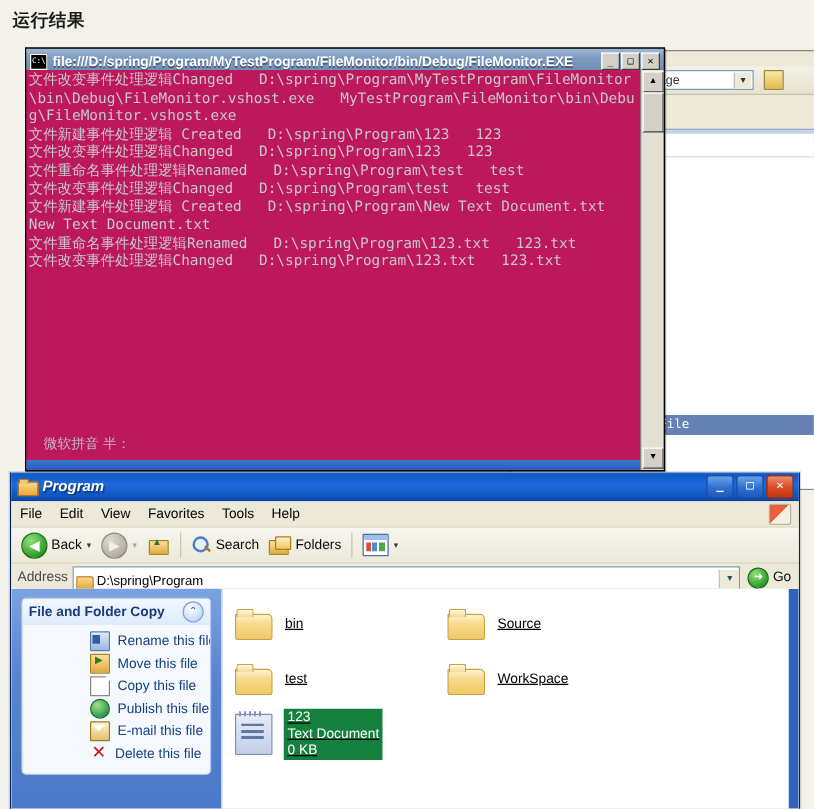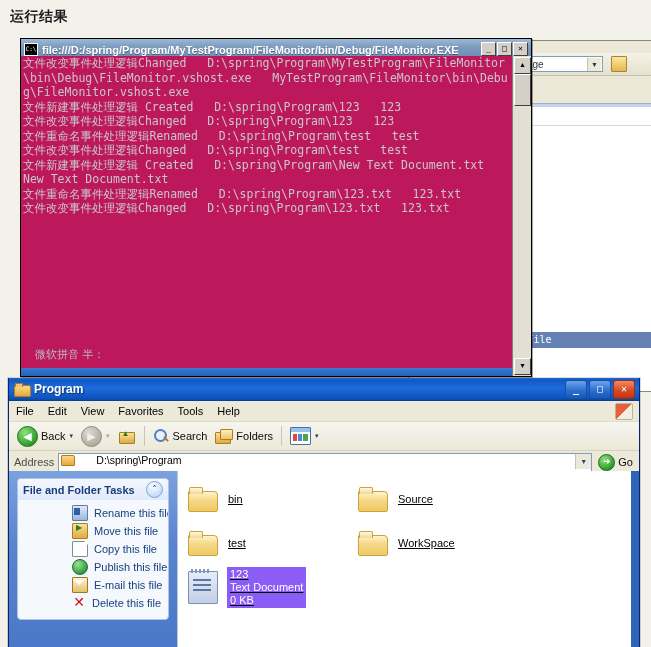--- a/index.html
+++ b/index.html
@@ -146,21 +146,21 @@
     content:"";position:absolute;left:0;top:2px;width:15px;height:10px;
     background:linear-gradient(#fcd98a,#e8a83c);border:1px solid #b07d1e;border-radius:1px 2px 1px 1px;
   }
   .exp-folder-icon:after{
     content:"";position:absolute;left:1px;top:0px;width:6px;height:3px;
     background:#f3c469;border:1px solid #b07d1e;border-bottom:none;border-radius:1px 1px 0 0;
   }
   .exp-title{
     flex:1;color:#fff;font-size:12px;font-weight:bold;
     font-family:"Liberation Sans","DejaVu Sans",sans-serif;
-    text-shadow:1px 1px 1px rgba(0,0,0,.45);white-space:nowrap;overflow:hidden;
+    text-shadow:1px 1px 1px rgba(0,0,0,.45);white-space:nowrap;overflow:hidden;font-style:italic;
   }
   .exp-winbtns{display:flex;gap:2px;padding-right:4px;flex:none;}
   .winbtn{
     width:20px;height:17px;border-radius:3px;
     border:1px solid #1a4fa0;
     color:#fff;font-size:10px;line-height:15px;text-align:center;font-weight:bold;
     font-family:"DejaVu Sans Mono",monospace;
   }
   .winbtn.min,.winbtn.max{background:linear-gradient(#6ba4ec,#2e6fd0 55%,#1a57bb);}
   .winbtn.close{background:linear-gradient(#ef8c6b,#da4a21 55%,#c23410);border-color:#9e2c0d;}
@@ -242,21 +242,21 @@
       linear-gradient(90deg,#e04a3c 0 4px,transparent 4px 5px,#4a8ad4 5px 9px,transparent 9px 10px,#4aa84a 10px 14px);
   }
 
   .exp-addressbar{
     height:22px;background:#ece9d8;display:flex;align-items:center;
     border-bottom:1px solid #d6d2bf;padding-left:5px;
   }
   .addr-label{font-size:11px;color:#4a4a4a;margin-right:4px;font-family:"Liberation Sans","DejaVu Sans",sans-serif;}
   .addr-field{
     flex:1;height:17px;background:#fff;border:1px solid #7f9db9;
-    display:flex;align-items:flex-start;position:relative;gap:19px;
+    display:flex;align-items:flex-end;position:relative;
   }
   .addr-icon{
     width:13px;height:11px;margin:0 3px 0 2px;flex:none;position:relative;
   }
   .addr-icon:before{
     content:"";position:absolute;left:0;top:1px;width:12px;height:9px;
     background:linear-gradient(#fcd98a,#e8a83c);border:1px solid #b07d1e;border-radius:1px 2px 1px 1px;
   }
   .addr-value{
     flex:1;font-size:10.5px;color:#000;white-space:nowrap;overflow:hidden;
@@ -357,21 +357,21 @@
   .doc-icon:after{
     content:"";position:absolute;left:4px;top:7px;width:18px;height:16px;
     background:
       linear-gradient(#5f76a3 0 2px,transparent 2px 5px,#5f76a3 5px 7px,transparent 7px 10px,#5f76a3 10px 12px,transparent 12px 15px);
   }
   .file-label{
     font-size:11px;color:#000;white-space:nowrap;
     font-family:"Liberation Sans","DejaVu Sans",sans-serif;
   }
   .file-label.selected{
-    background:#8b5cf6;color:#fff;padding:1px 3px;line-height:13px;
+    background:#15803d;color:#fff;padding:1px 3px;line-height:13px;
   }
   .file-label.selected div{white-space:nowrap;}
 
   .exp-vscroll{
     position:absolute;right:0;top:0;bottom:0;width:8px;background:#2f63ba;
   }
 </style>
 </head>
 <body>
 
@@ -485,21 +485,21 @@
       <span class="go-label">Go</span>
     </div>
   </div>
 
   <div class="exp-content">
 
     <div class="exp-sidebar">
 
       <div class="task-panel">
         <div class="task-header">
-          <span class="task-header-title">File and Folder Tasks</span>
+          <span class="task-header-title">File and Folder Copy</span>
           <span class="chev-btn">⌃</span>
         </div>
         <div class="task-list">
           <div class="task-item">
             <span class="task-icon ic-rename"></span>
             <span class="task-label">Rename this file</span>
           </div>
           <div class="task-item">
             <span class="task-icon ic-move"></span>
             <span class="task-label">Move this file</span>

